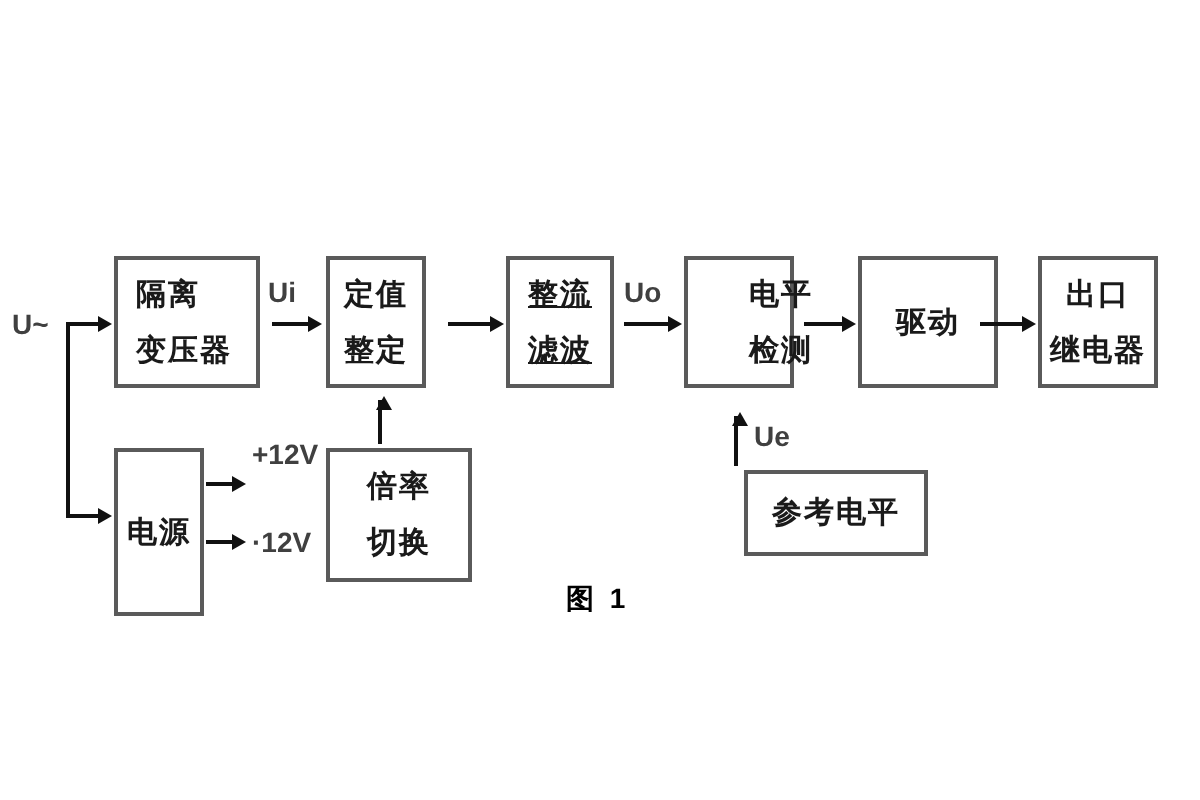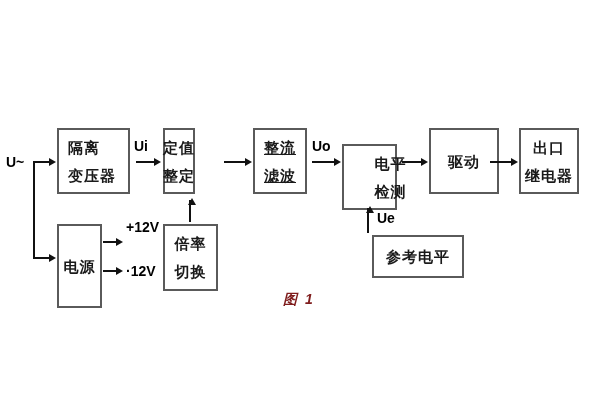--- a/index.html
+++ b/index.html
@@ -10,26 +10,26 @@
   }
   .box{
     position:absolute;border:2px solid #5a5a5a;background:#ffffff;
     box-sizing:border-box;display:flex;flex-direction:column;
     align-items:center;justify-content:center;row-gap:13px;
     font-size:15px;font-weight:600;color:#1a1a1a;
   }
   .box .bl{line-height:1;white-space:nowrap;letter-spacing:1px;}
   .box.left-align{align-items:flex-start;padding-left:9px;}
   .lab{
-    position:absolute;font-size:14px;font-weight:bold;color:#000000;
+    position:absolute;font-size:14px;font-weight:bold;color:#404040;
     line-height:1;white-space:nowrap;
   }
   .cap{
-    position:absolute;font-size:14px;font-weight:600;color:#7f1d1d;
-    line-height:1;white-space:nowrap;letter-spacing:2px;font-style:italic;
+    position:absolute;font-size:14px;font-weight:600;color:#000000;
+    line-height:1;white-space:nowrap;letter-spacing:2px;
   }
   
   .ha{position:absolute;height:0;border-top:2px solid #111111;}
   .ha::after{
     content:"";position:absolute;right:-6px;top:-5px;width:0;height:0;
     border-left:7px solid #111111;border-top:4px solid transparent;
     border-bottom:4px solid transparent;
   }
   
   .va{position:absolute;width:0;border-left:2px solid #111111;}
@@ -44,49 +44,49 @@
 </head>
 <body>
 
 <div id="canvas">
 
   <div class="box left-align" style="left:57px;top:128px;width:73px;height:66px;">
     <span class="bl">隔离</span>
     <span class="bl">变压器</span>
   </div>
 
-  <div class="box" style="left:163px;top:128px;width:32px;height:66px;">
+  <div class="box" style="left:163px;top:128px;width:50px;height:66px;">
     <span class="bl">定值</span>
     <span class="bl">整定</span>
   </div>
 
   <div class="box" style="left:253px;top:128px;width:54px;height:66px;text-decoration:underline;">
     <span class="bl">整流</span>
     <span class="bl">滤波</span>
   </div>
 
-  <div class="box" style="left:342px;top:144px;width:55px;height:66px;padding-left:42px;">
+  <div class="box" style="left:342px;top:128px;width:55px;height:66px;padding-left:42px;">
     <span class="bl">电平</span>
     <span class="bl">检测</span>
   </div>
 
   <div class="box" style="left:429px;top:128px;width:70px;height:66px;">
     <span class="bl">驱动</span>
   </div>
 
   <div class="box" style="left:519px;top:128px;width:60px;height:66px;">
     <span class="bl">出口</span>
     <span class="bl">继电器</span>
   </div>
 
   <div class="box" style="left:57px;top:224px;width:45px;height:84px;">
     <span class="bl">电源</span>
   </div>
 
-  <div class="box" style="left:163px;top:224px;width:55px;height:67px;">
+  <div class="box" style="left:163px;top:224px;width:73px;height:67px;">
     <span class="bl">倍率</span>
     <span class="bl">切换</span>
   </div>
 
   <div class="box" style="left:328px;top:235px;width:92px;height:43px;margin-left:44px;">
     <span class="bl">参考电平</span>
   </div>
 
   <span class="lab" style="left:6px;top:155px;">U~</span>
   <div class="ha" style="left:33px;top:161px;width:17px;"></div>

